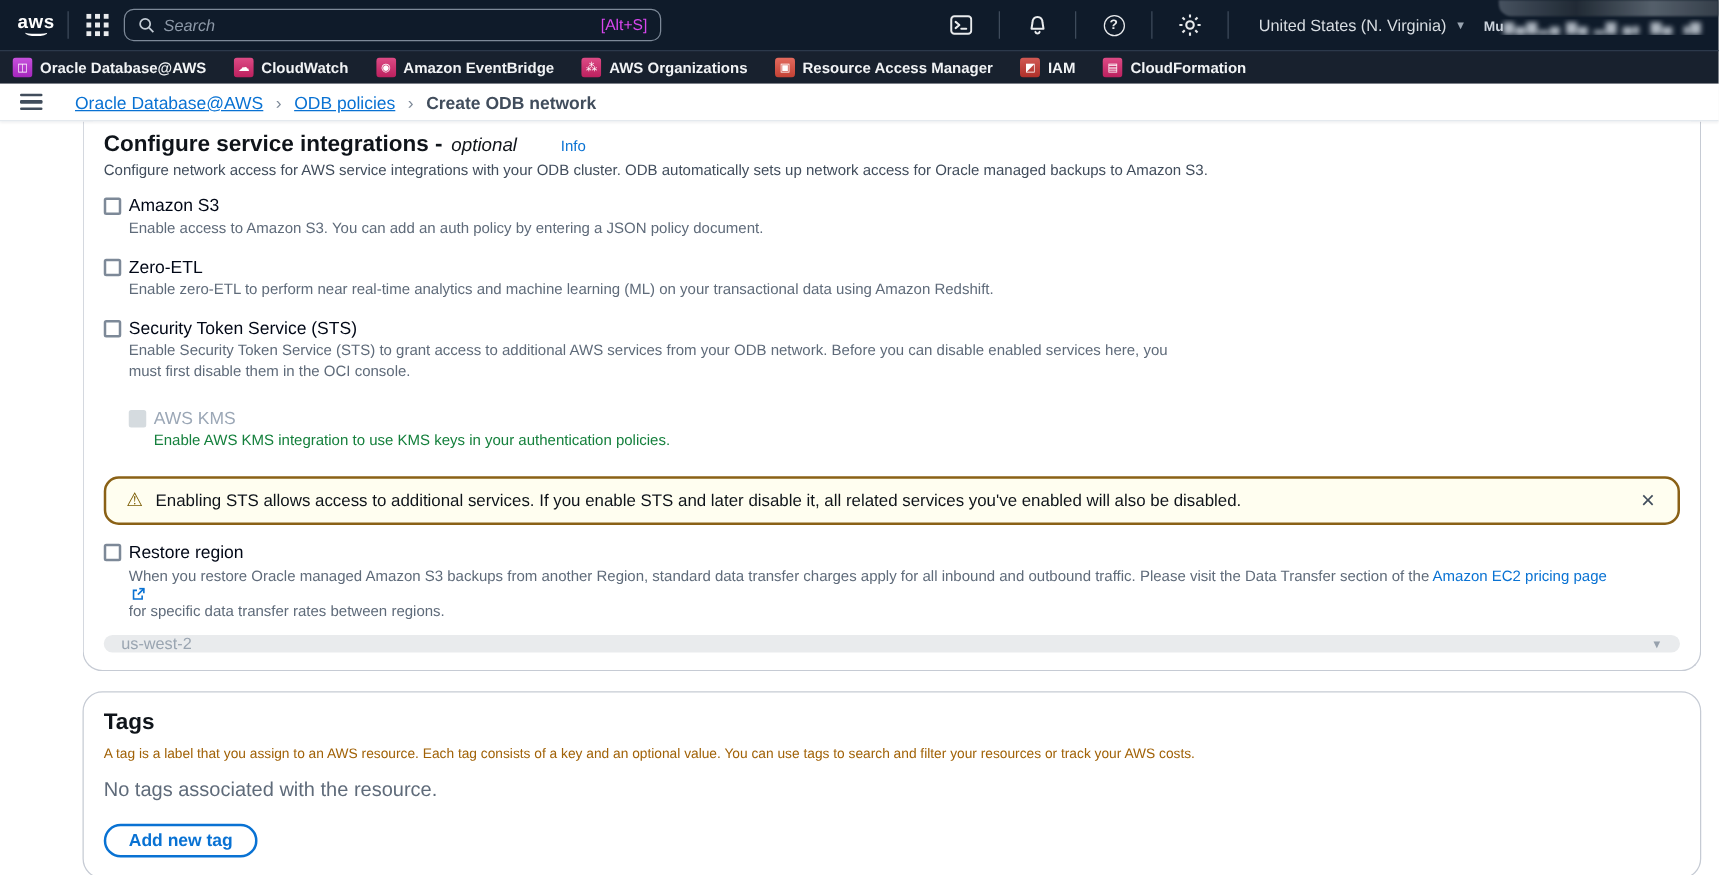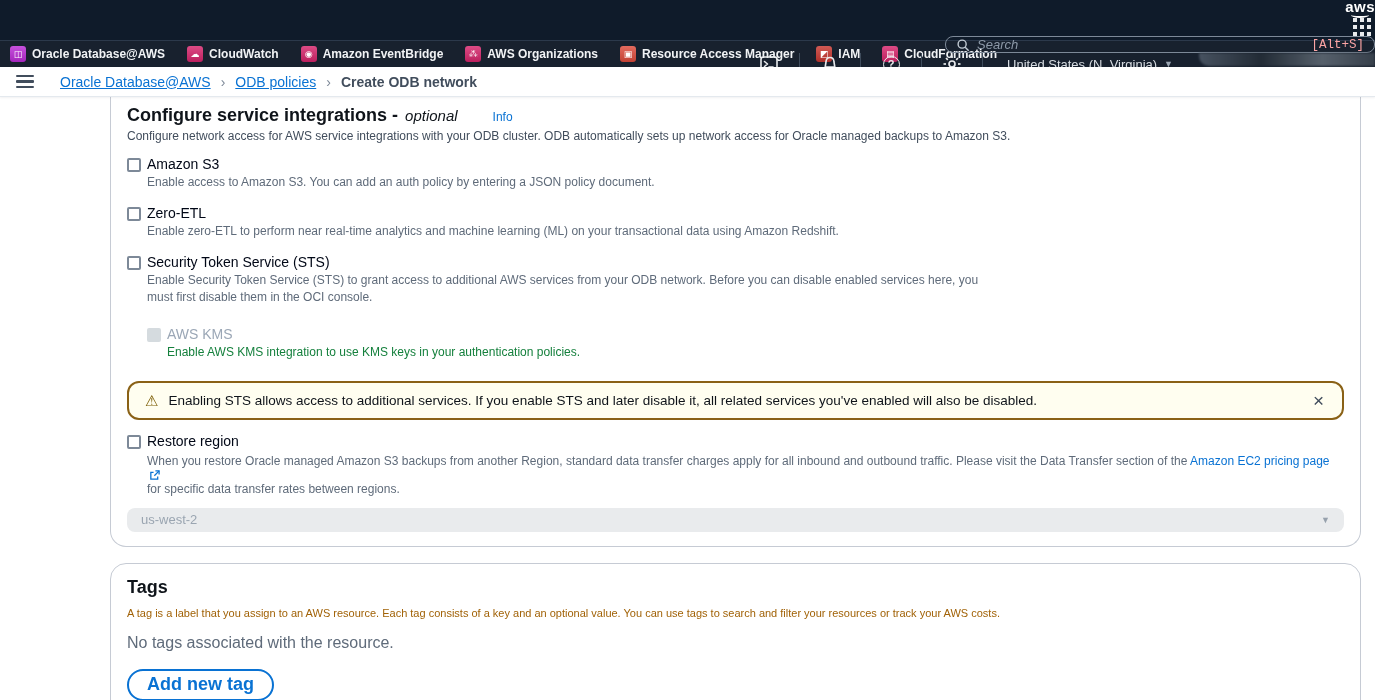--- a/index.html
+++ b/index.html
@@ -1,31 +1,31 @@
 <!DOCTYPE html>
 <html><head>
 <meta charset="utf-8">
 <style>
   * { margin:0; padding:0; box-sizing:border-box; }
   html,body { width:1375px; height:700px; overflow:hidden; background:#fff;
     font-family:"Liberation Sans","DejaVu Sans",sans-serif; }
 
   
-  .topnav { height:40px; background:#0f1b2a; display:flex; align-items:flex-end; color:#e9ebed; position:relative;flex-direction:column; }
+  .topnav { height:40px; background:#0f1b2a; display:flex; align-items:center; color:#e9ebed; position:relative; }
   .aws-logo { margin-left:14px; display:flex; flex-direction:column; align-items:center; cursor:pointer; }
   .aws-logo .txt { font-weight:700; font-size:15px; color:#fff; letter-spacing:.5px; line-height:13px; }
   .aws-logo .smile { width:18px; height:6px; border-bottom:2px solid #fff; border-radius:50%; margin-top:-1px; }
   .nav-div { width:1px; height:22px; background:#3e4b5b; margin:0 10px; }
   .grid-btn { width:26px; height:26px; display:flex; align-items:center; justify-content:center; cursor:pointer; }
   .searchbox { width:430px; height:26px; margin-left:8px; border:1px solid #7d8998; border-radius:8px;
     display:flex; align-items:center; padding:0 10px; gap:7px; }
   .searchbox input { flex:1; background:transparent; border:none; outline:none; color:#d1d5db;
     font-size:13px; font-style:italic; font-family:inherit; }
   .searchbox input::placeholder { color:#8d99a8; }
-  .kbd-hint { color:#fca5a5; font-size:12.5px;font-family:Liberation Mono, monospace; }
+  .kbd-hint { color:#d946ef; font-size:12.5px; }
   .nav-right { margin-left:auto; display:flex; align-items:center; height:100%; }
   .icon-btn { width:40px; height:100%; display:flex; align-items:center; justify-content:center; cursor:pointer; }
   .help-circle { width:17px; height:17px; border:1.6px solid #e9ebed; border-radius:50%; font-size:11px;
     display:flex; align-items:center; justify-content:center; font-weight:700; color:#e9ebed; }
   .region-sel { display:flex; align-items:center; gap:7px; padding:0 14px; font-size:13px; color:#d8dde2; cursor:pointer; height:100%; }
   .region-caret { font-size:9px; color:#9aa5b1; }
   .account { width:188px; height:100%; position:relative; cursor:pointer; }
   .account-photo { position:absolute; top:0; left:12px; right:0; height:13px; border-radius:0 0 0 10px;
     background:linear-gradient(90deg,#4a5563,#232c36 35%,#5a646f 70%,#38414c); filter:blur(1px); opacity:.95; }
   .account-scribble { position:absolute; top:15px; left:0; right:2px; font-size:11px; font-weight:700;
@@ -43,21 +43,21 @@
   .crumbbar { height:30px; background:#fff; display:flex; align-items:center; padding-left:16px;
     border-bottom:1px solid #e4e9ee; box-shadow:0 1px 2px rgba(0,10,30,.06); position:relative; z-index:2; }
   .hamburger { width:18px; display:flex; flex-direction:column; gap:3px; margin-right:26px; cursor:pointer; }
   .hamburger span { height:2.5px; background:#414d5c; border-radius:1px; }
   .crumb-link { color:#0972d3; font-size:14px; text-decoration:underline; cursor:pointer; }
   .crumb-sep { color:#7d8998; font-size:14px; margin:0 10px; }
   .crumb-cur { color:#414d5c; font-size:14px; font-weight:700; }
 
   
   .content { padding:0 14px 0 66px; }
-  .card { background:#fff; border:1px solid #c6cbd4;margin-left:44px; }
+  .card { background:#fff; border:1px solid #c6cbd4; }
   .card-top { border-top:none; border-radius:0 0 16px 16px; padding:8px 16px 14px; }
   .card-tags { border-radius:16px; margin-top:16px; padding:13px 16px 16px; }
 
   .sec-title { font-size:18px; font-weight:700; color:#0f141a; display:flex; align-items:baseline; gap:7px; }
   .sec-title .optional { font-weight:400; font-style:italic; font-size:15px; }
   .info-link { font-size:12px; font-weight:400; color:#0972d3; cursor:pointer;padding-left:28px; }
   .sec-desc { font-size:12px; color:#414d5c; margin-top:3px; }
 
   .opt { margin-top:15px; }
   .opt-row { display:flex; align-items:flex-start; gap:6px; }
@@ -73,31 +73,31 @@
     display:flex; align-items:center; gap:10px; padding:8px 16px; min-height:36px; }
   .warn-glyph { color:#7a5b00; font-size:15px; line-height:1; }
   .alert-text { font-size:13.5px; color:#0f141a; }
   .alert-close { margin-left:auto; font-size:19px; color:#414d5c; line-height:1; cursor:pointer; padding:0 2px; }
 
   .restore { margin-top:13px; }
   .restore-desc { font-size:12px; color:#5f6b7a; margin:4px 0 0 20px; line-height:1.4; }
   .inline-link { color:#0972d3; cursor:pointer; }
   .ext-ico { vertical-align:-1px; margin-left:2px; }
 
-  .select-disabled { margin-top:10px; height:24px; background:#e9ebed; border-radius:8px;
+  .select-disabled { margin-top:10px; height:14px; background:#e9ebed; border-radius:8px;
     display:flex; align-items:center; justify-content:space-between; padding:0 14px; }
   .select-value { font-size:13px; color:#9aa5b1; }
   .select-caret { font-size:9px; color:#97a1ad; }
 
   .tags-title { font-size:18px; font-weight:700; color:#0f141a; }
   .tags-desc { font-size:11px; color:#a16207; margin-top:9px; }
   .tags-empty { font-size:16px; color:#5f6b7a; margin-top:15px; }
   .btn-outline { display:inline-flex; align-items:center; margin-top:17px; padding:3px 18px 4px;
     border:2px solid #0972d3; border-radius:16px; background:#fff; color:#0972d3;
-    font-size:18px; font-weight:700; font-family:inherit; cursor:pointer; }
+    font-size:14px; font-weight:700; font-family:inherit; cursor:pointer; }
 
   svg { display:block; }
 </style>
 </head>
 <body>
 
 <div class="topnav">
   <div class="aws-logo">
     <span class="txt">aws</span>
     <span class="smile"></span>

